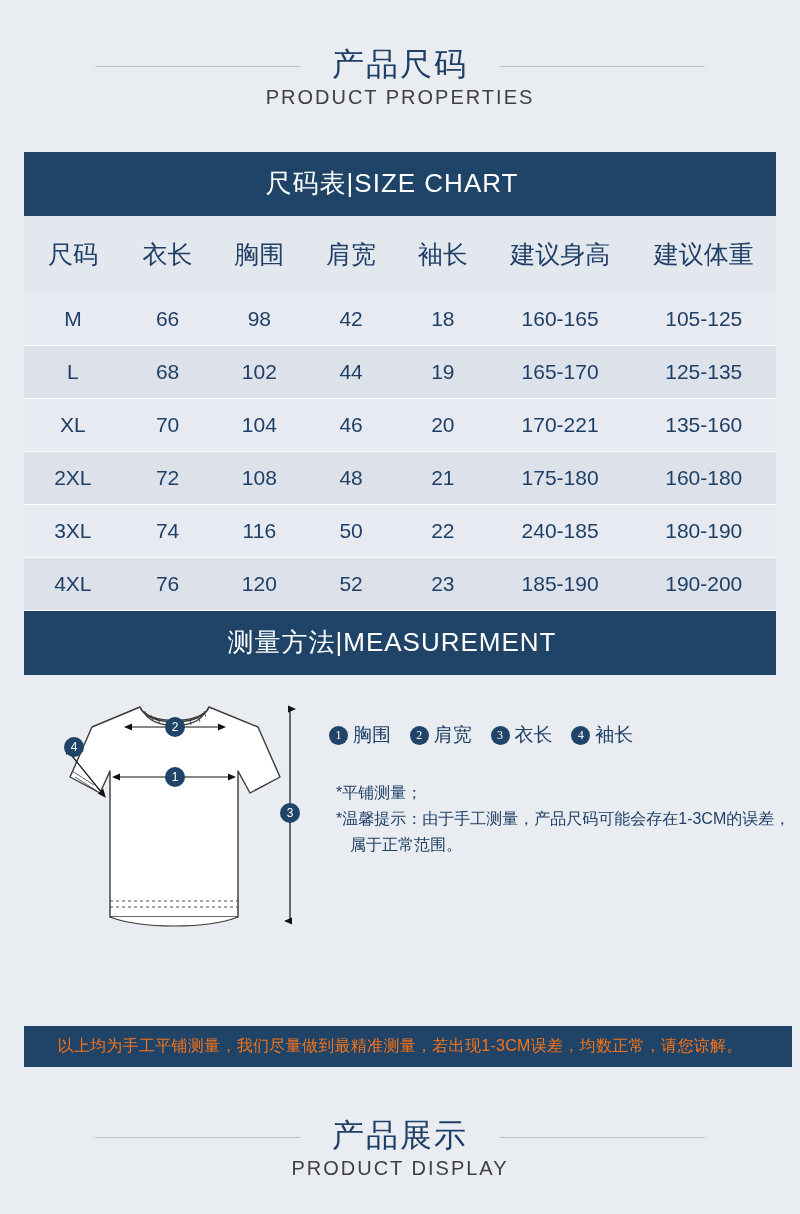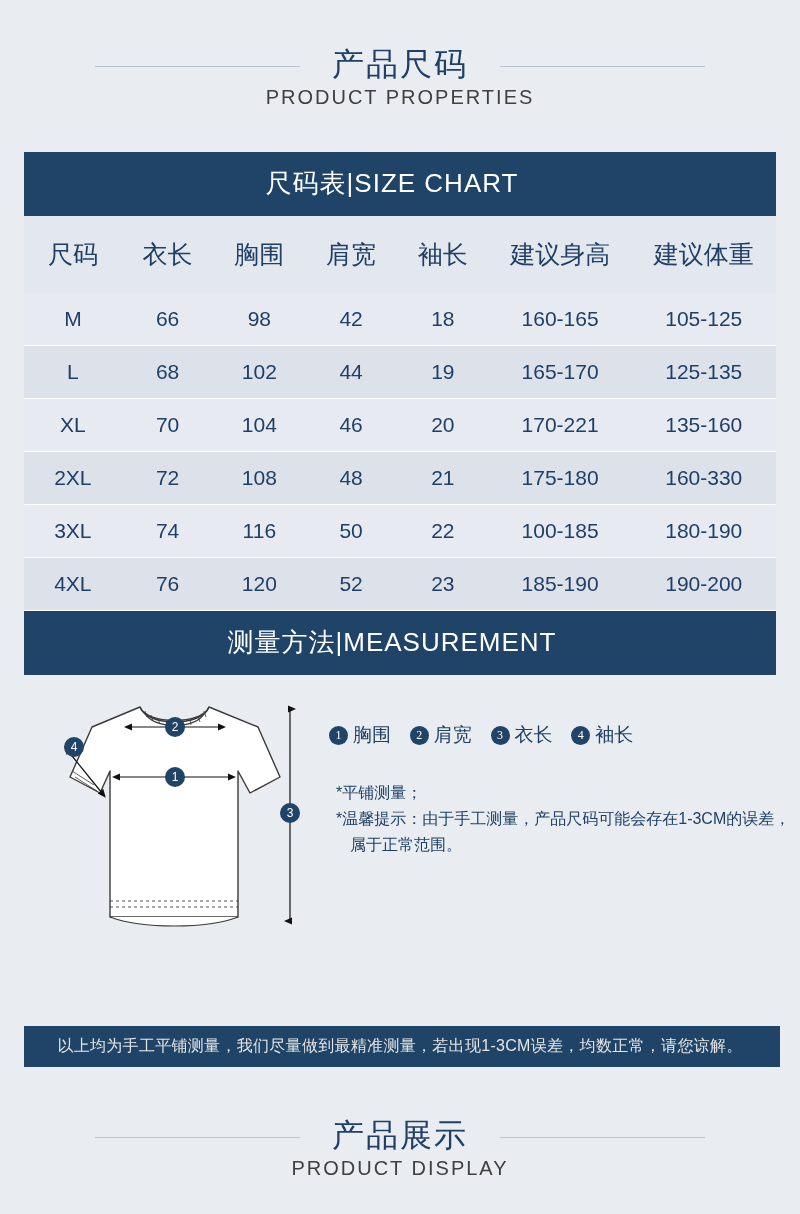--- a/index.html
+++ b/index.html
@@ -145,25 +145,25 @@
   }
   .notes .indent { padding-left: 14px; }
 
   
   .footer-banner {
     position: absolute;
     left: 24px;
     top: 1026px;
     width: 752px;
     background: #1f4468;
-    color: #e5e5e5;
+    color: #f97316;
     font-size: 16px;
     line-height: 34px;
     text-align: center;
-    padding: 3px 4px 4px 0;
+    padding: 3px 16px 4px 0;
     letter-spacing: 0.3px;
   }
 
   #display-head {
     position: absolute;
     left: 0;
     top: 1106px;
     width: 800px;
     margin-top: 9px;
   }
@@ -232,29 +232,29 @@
         <td>170-221</td>
         <td>135-160</td>
       </tr>
       <tr class="even">
         <td>2XL</td>
         <td>72</td>
         <td>108</td>
         <td>48</td>
         <td>21</td>
         <td>175-180</td>
-        <td>160-330</td>
+        <td>160-180</td>
       </tr>
       <tr class="odd">
         <td>3XL</td>
         <td>74</td>
         <td>116</td>
         <td>50</td>
         <td>22</td>
-        <td>100-185</td>
+        <td>240-185</td>
         <td>180-190</td>
       </tr>
       <tr class="even">
         <td>4XL</td>
         <td>76</td>
         <td>120</td>
         <td>52</td>
         <td>23</td>
         <td>185-190</td>
         <td>190-200</td>

